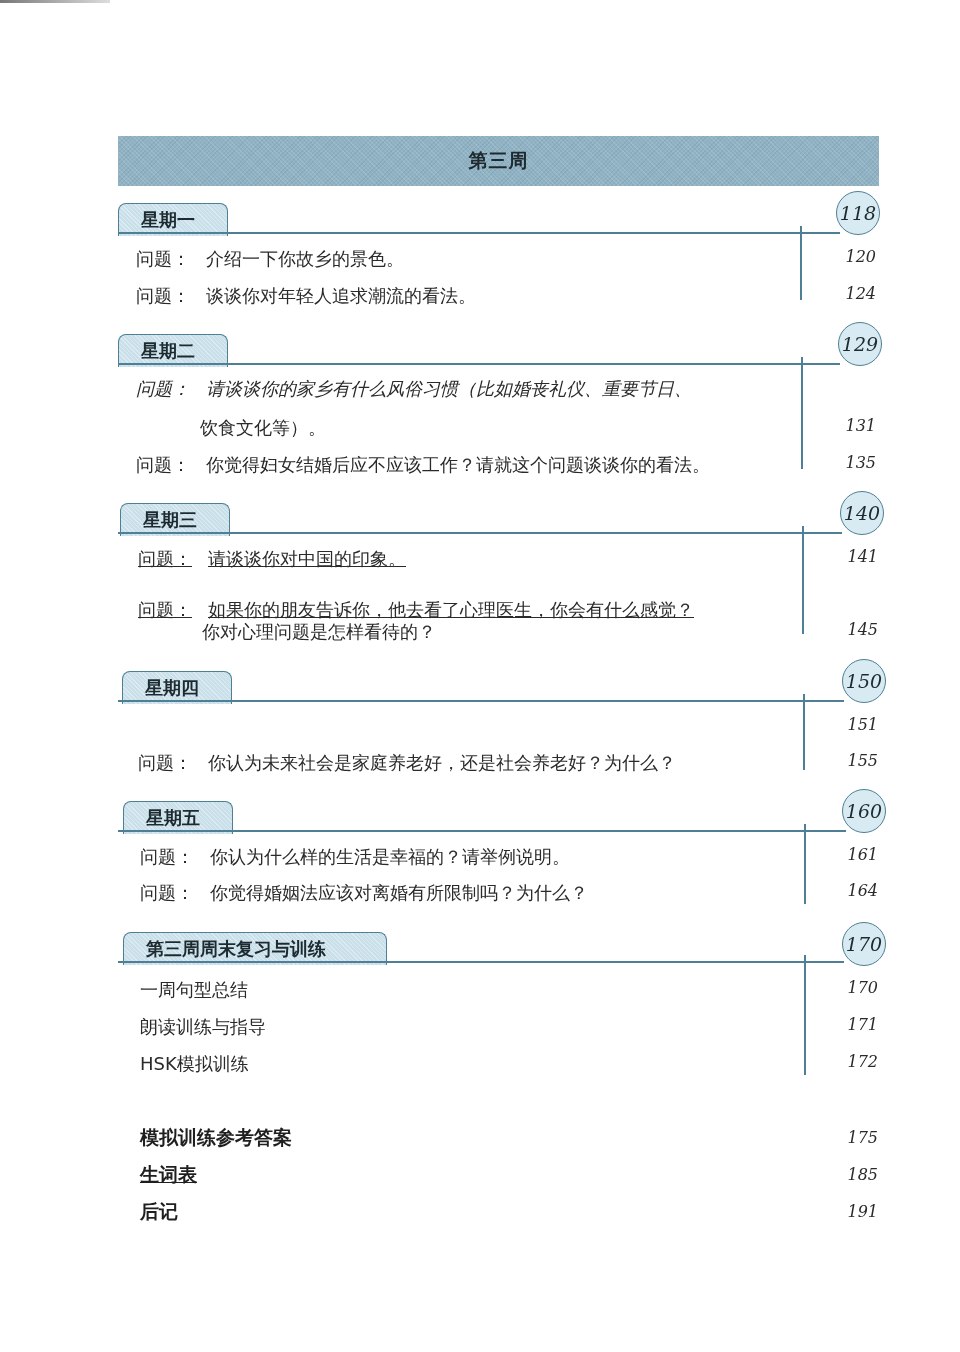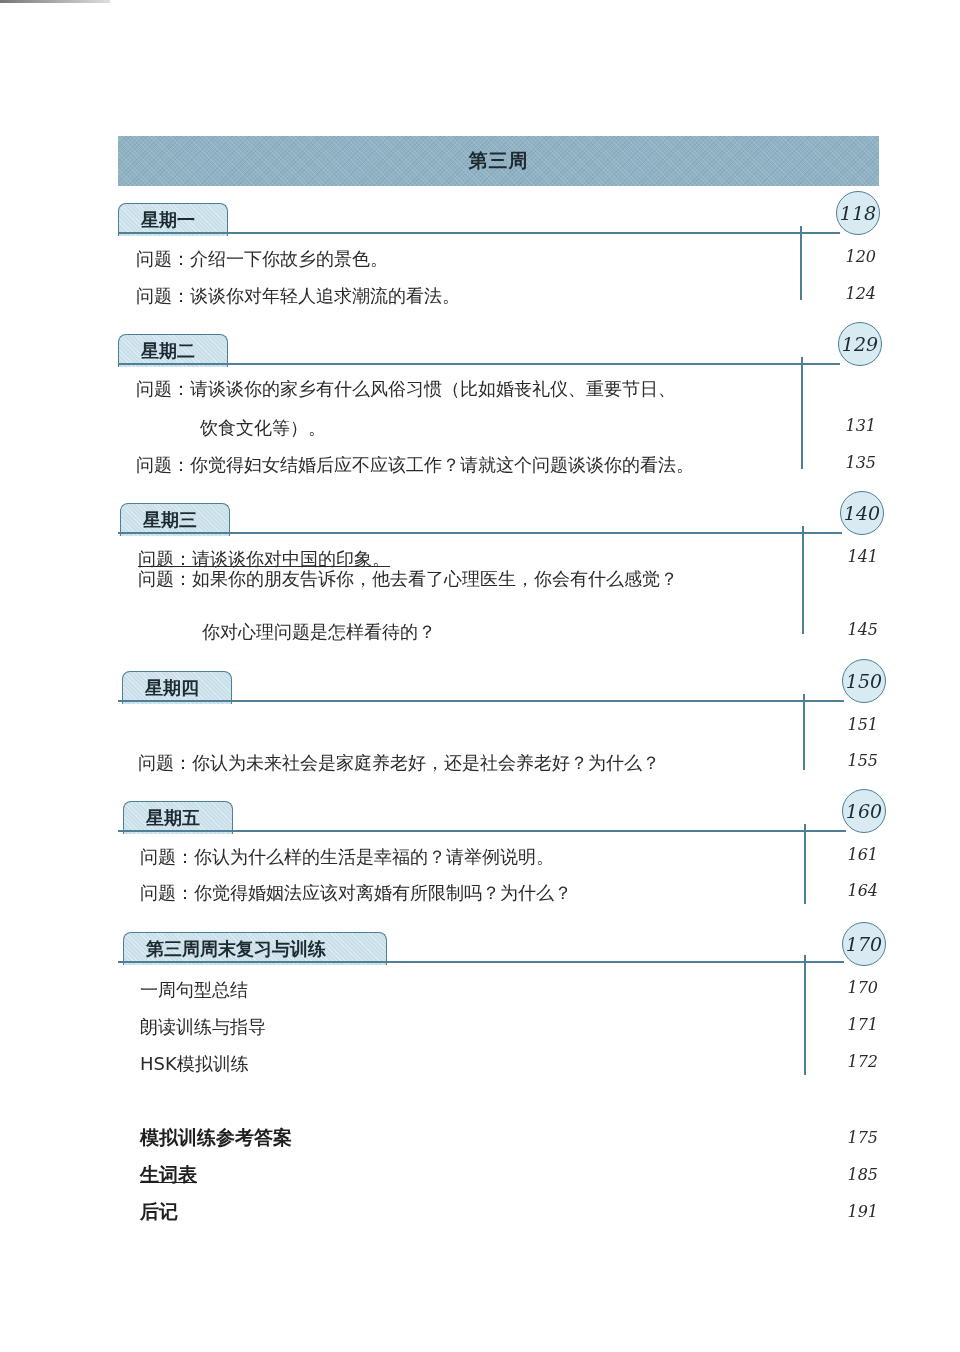--- a/index.html
+++ b/index.html
@@ -37,21 +37,21 @@
     }
     .sec-circle {
       position: absolute; width: 42px; height: 42px; border-radius: 50%;
       border: 1.5px solid #4f7f94; background: #d9ebf2;
       display: flex; align-items: center; justify-content: center;
       font-family: "DejaVu Serif", serif; font-style: italic; font-size: 19px; color: #1d2a30;
     }
     .row {
       position: absolute; left: 18px; font-size: 18px; color: #2a2a2a; white-space: nowrap;
     }
-    .row .lbl { margin-right: 0; }
+    .row .lbl { margin-right: 16px; }
     .pg {
       position: absolute; font-family: "DejaVu Serif", serif; font-style: italic; font-size: 16px; color: #2a2a2a;
       width: 50px; text-align: right;
     }
     .back {
       position: absolute; left: 140px; font-size: 19px; font-weight: bold; color: #1f1f1f;
     }
     .back-pg {
       position: absolute; left: 828px; width: 50px; text-align: right;
       font-family: "DejaVu Serif", serif; font-style: italic; font-size: 16px; color: #2a2a2a;
@@ -75,35 +75,35 @@
   <div class="pg" style="left:708px;top:44px;">120</div>
   <div class="row" style="top:81px;"><span class="lbl">问题：</span><span>谈谈你对年轻人追求潮流的看法。</span></div>
   <div class="pg" style="left:708px;top:81px;">124</div>
 </div>
 
 <div class="section" style="top:334px;height:140px;">
   <div class="sec-tab" style="width:64px;">星期二</div>
   <div class="sec-line" style="width:722px;top:29px;"></div>
   <div class="sec-circle" style="left:720px;top:-12px;">129</div>
   <div class="sec-vline" style="left:683px;top:23px;height:112px;"></div>
-  <div class="row" style="top:43px;"><span class="lbl">问题：</span><span>请谈谈你的家乡有什么风俗习惯（比如婚丧礼仪、重要节日、</span></div>
+  <div class="row" style="top:43px;font-style:italic;"><span class="lbl">问题：</span><span>请谈谈你的家乡有什么风俗习惯（比如婚丧礼仪、重要节日、</span></div>
   <div class="row" style="top:82px;left:82px;"><span>饮食文化等）。</span></div>
   <div class="pg" style="left:708px;top:82px;">131</div>
   <div class="row" style="top:119px;"><span class="lbl">问题：</span><span>你觉得妇女结婚后应不应该工作？请就这个问题谈谈你的看法。</span></div>
   <div class="pg" style="left:708px;top:119px;">135</div>
 </div>
 
 <div class="section" style="top:503px;height:140px;">
   <div class="sec-tab" style="width:64px;left:2px;">星期三</div>
   <div class="sec-line" style="width:724px;top:29px;"></div>
   <div class="sec-circle" style="left:722px;top:-12px;">140</div>
   <div class="sec-vline" style="left:684px;top:23px;height:108px;"></div>
   <div class="row" style="top:44px;left:20px;text-decoration:underline;"><span class="lbl">问题：</span><span>请谈谈你对中国的印象。</span></div>
   <div class="pg" style="left:710px;top:44px;">141</div>
-  <div class="row" style="top:64px;left:20px;"><span class="lbl">问题：</span><span>如果你的朋友告诉你，他去看了心理医生，你会有什么感觉？</span></div>
+  <div class="row" style="top:95px;left:20px;text-decoration:underline;"><span class="lbl">问题：</span><span>如果你的朋友告诉你，他去看了心理医生，你会有什么感觉？</span></div>
   <div class="row" style="top:117px;left:84px;"><span>你对心理问题是怎样看待的？</span></div>
   <div class="pg" style="left:710px;top:117px;">145</div>
 </div>
 
 <div class="section" style="top:671px;height:105px;">
   <div class="sec-tab" style="width:64px;left:4px;">星期四</div>
   <div class="sec-line" style="width:726px;top:29px;"></div>
   <div class="sec-circle" style="left:724px;top:-12px;">150</div>
   <div class="sec-vline" style="left:685px;top:23px;height:76px;"></div>
   <div class="pg" style="left:710px;top:44px;">151</div>

